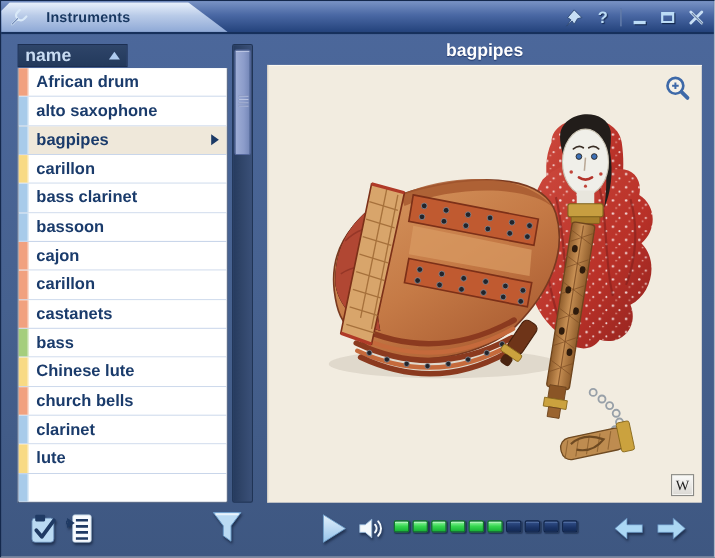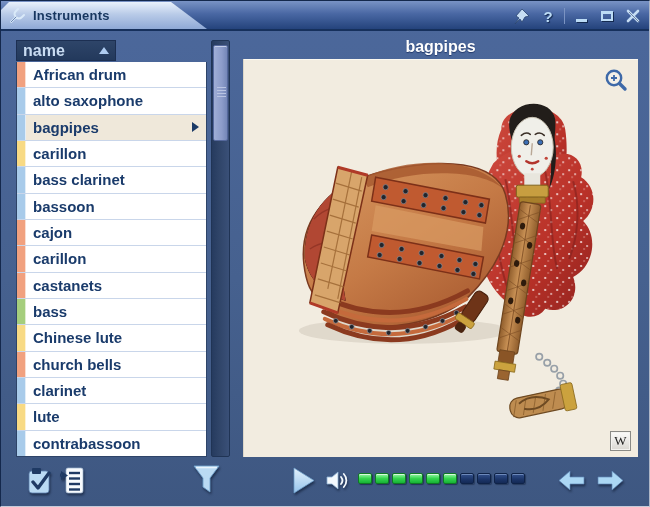--- a/index.html
+++ b/index.html
@@ -8,21 +8,21 @@
     background:linear-gradient(180deg,var(--window_bg_top) 0%,var(--window_bg) 55%,var(--window_bg_bot) 100%);
     border:1px solid #14284C;border-right-color:#AEB6C6;border-bottom-color:#C6CCDA;}
   
   .titlebar{position:absolute;left:0;top:0;width:100%;height:30px;
     background:linear-gradient(180deg,var(--titlebar_top) 0%,#4a68a4 45%,var(--titlebar_bottom) 100%);
     border-bottom:2px solid #16305C;}
   .title-tab{position:absolute;left:0;top:1px;height:27px;width:208px;
     background:linear-gradient(180deg,var(--tab_top) 0%,#b9cbe8 45%,var(--tab_bottom) 100%);
     clip-path:polygon(0 100%,0 8px,8px 0,170px 0,206px 100%);
     display:flex;align-items:center;padding-left:8px;}
-  .title-text{font-size:13px;font-weight:bold;color:var(--navy);margin-left:7px;letter-spacing:.2px;}
+  .title-text{font-size:13px;font-weight:bold;color:var(--navy);margin-left:16px;letter-spacing:.2px;}
   .win-controls{position:absolute;right:6px;top:4px;height:22px;display:flex;align-items:center;gap:6px;}
   .wc-btn{width:20px;height:20px;display:flex;align-items:center;justify-content:center;cursor:default;}
   .wc-help{color:var(--icon_blue);font-weight:bold;font-size:15px;text-shadow:1px 1px 1px #142a50;}
   .wc-sep{width:1px;height:16px;background:#27416F;border-right:1px solid #7B93C2;}
   .wc-min i{display:block;width:11px;height:3px;background:var(--icon_blue);margin-top:9px;box-shadow:1px 1px 0 #142a50;}
   .wc-max i{display:block;width:12px;height:10px;border:2px solid var(--icon_blue);border-top-width:3px;box-shadow:1px 1px 0 #142a50;}
   
   .list-header{position:absolute;left:15px;top:39px;width:191px;height:21px;display:flex;gap:2px;}
   .hdr-cell{height:21px;display:flex;align-items:center;padding:0 6px;font-size:16px;font-weight:bold;border:1px solid #1C2F52;}
   .hdr-name{width:100px;background:linear-gradient(180deg,#2E4569,var(--header_name_bg));color:var(--header_name_text);}
@@ -162,21 +162,20 @@
       <div class="row">
         <span class="strip" style="background: rgb(168, 203, 234);"></span>
         <span class="row-label">clarinet</span>
       </div>
       <div class="row">
         <span class="strip" style="background: rgb(248, 218, 132);"></span>
         <span class="row-label">lute</span>
       </div>
       <div class="row">
         <span class="strip" style="background: rgb(168, 203, 234);"></span>
-        <span class="row-label">contrabassoon</span>
       </div>
     </div>
 
   <div class="scrollbar">
     <div class="thumb">
       <span class="grip">
           <i></i>
           <i></i>
           <i></i>
           <i></i>

